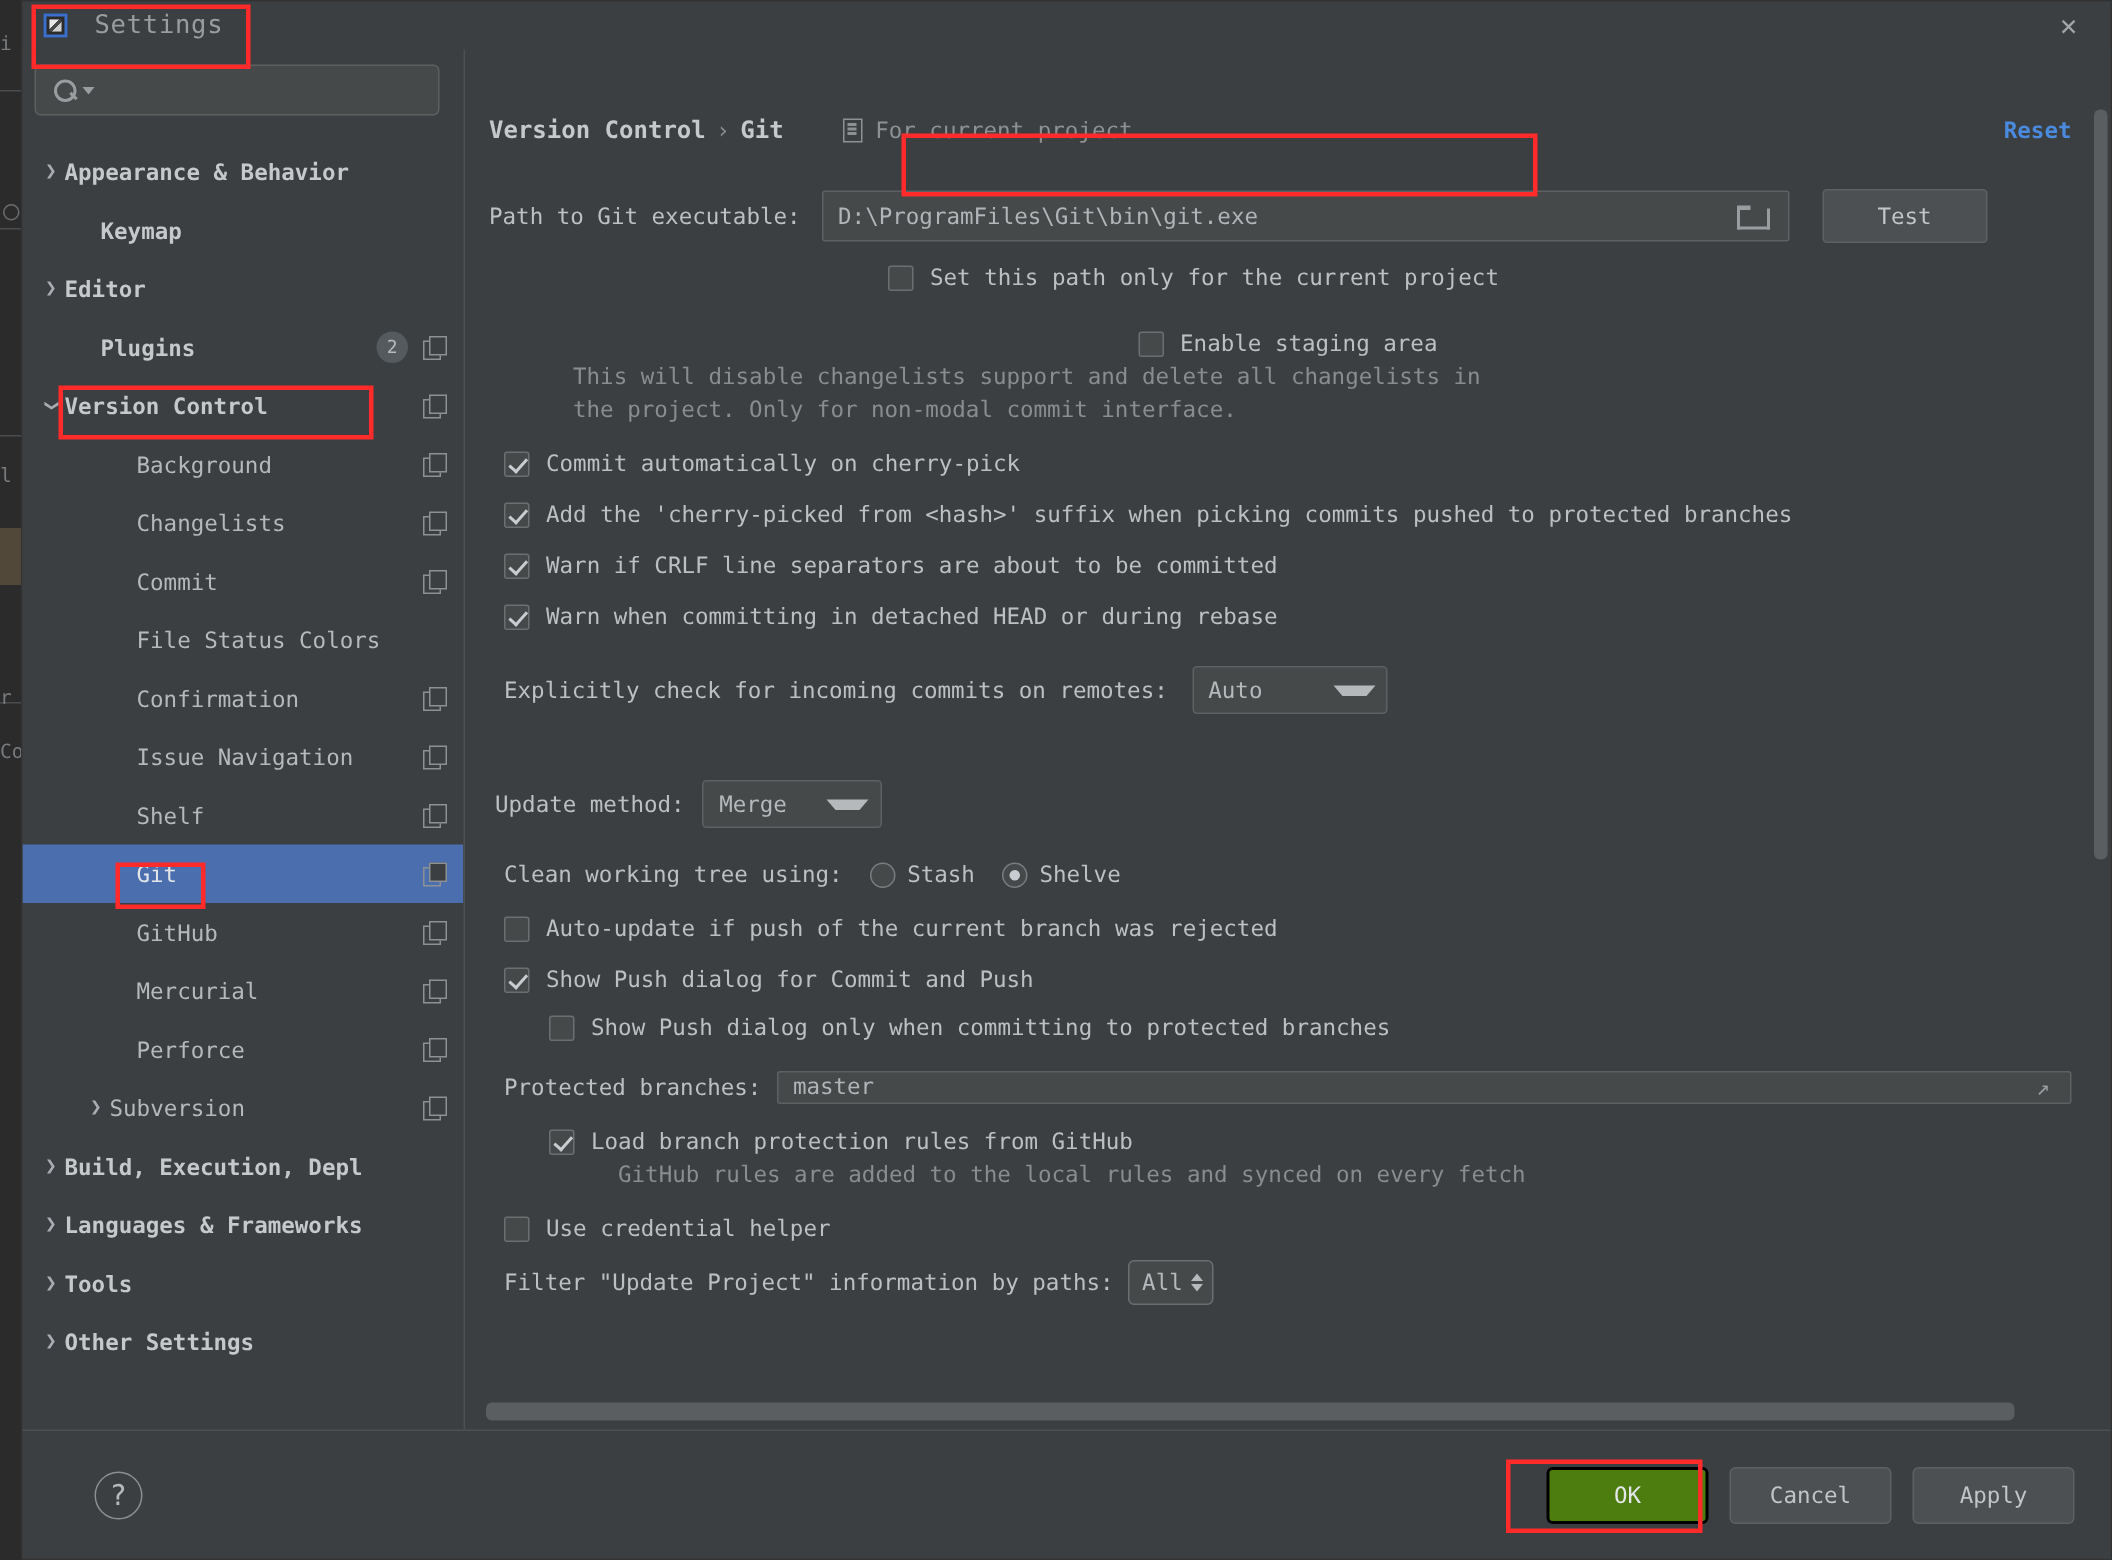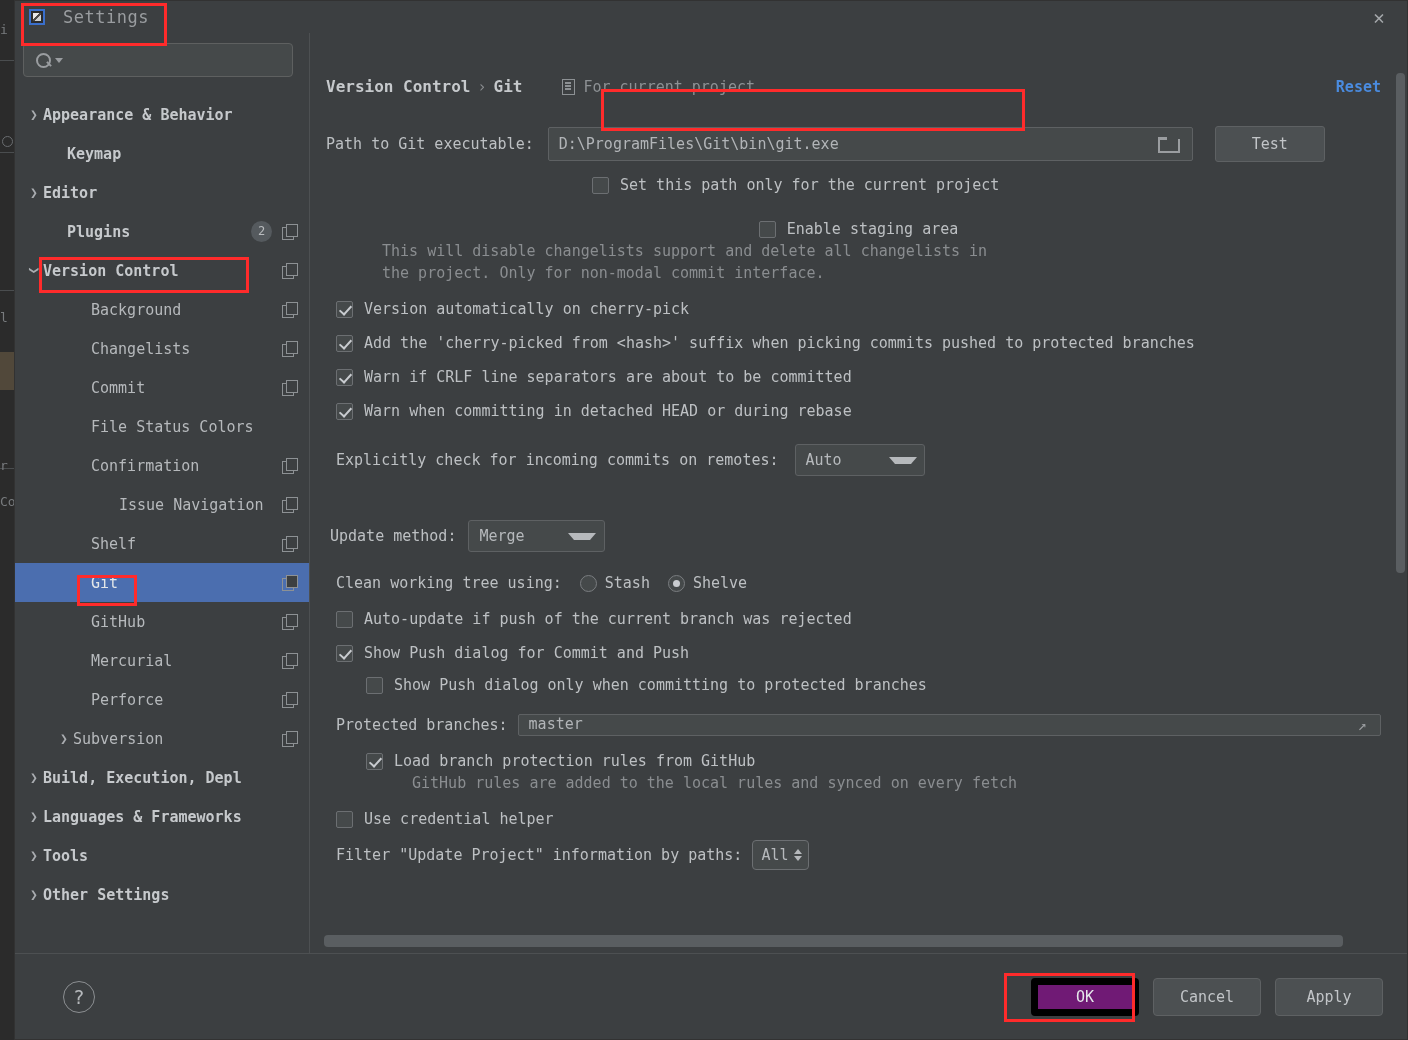--- a/index.html
+++ b/index.html
@@ -323,21 +323,21 @@
     cursor: pointer; margin-left: 24px;
     font-family: "DejaVu Sans", sans-serif;
   }
   #footer-buttons { margin-left: auto; display: flex; gap: 14px; align-items: center; }
   .btn {
     height: 38px; min-width: 108px;
     border-radius: 4px; font-size: 15px; cursor: pointer;
     font-family: "DejaVu Sans Mono", monospace;
   }
   #ok-button {
-    background: #701a75; border: 7px solid #000000; color: #e4e7ea;
+    background: #4d7c0f; border: 2px solid #000000; color: #e4e7ea;
   }
   #cancel-button, #apply-button {
     background: #4c5052; border: 1px solid #5e6163; color: #c2c5c8;
   }
 
   
   .annot {
     position: absolute; border: 3px solid #ff2b2b;
     pointer-events: none; z-index: 60;
   }
@@ -429,21 +429,21 @@
             <span class="tree-arrow"></span>
             <span class="tree-label">File Status Colors</span>
             <span class="tree-spacer"></span>
           </div>
           <div class="tree-item" style="padding-left: 58px;">
             <span class="tree-arrow"></span>
             <span class="tree-label">Confirmation</span>
             <span class="tree-spacer"></span>
             <span class="copy-icon"></span>
           </div>
-          <div class="tree-item" style="padding-left: 86px;">
+          <div class="tree-item" style="padding-left: 58px;">
             <span class="tree-arrow"></span>
             <span class="tree-label">Issue Navigation</span>
             <span class="tree-spacer"></span>
             <span class="copy-icon"></span>
           </div>
           <div class="tree-item" style="padding-left: 58px;">
             <span class="tree-arrow"></span>
             <span class="tree-label">Shelf</span>
             <span class="tree-spacer"></span>
             <span class="copy-icon"></span>
@@ -532,21 +532,21 @@
         <div class="cb-row" style="margin-left:10px;margin-bottom:8px;justify-content:center;">
           <span class="cb"></span>
           <span class="cb-label">Enable staging area</span>
         </div>
         <div class="help-text" style="white-space:pre-line;">This will disable changelists support and delete all changelists in
 the project. Only for non-modal commit interface.</div>
 
         <div id="checkbox-list" style="margin-left:10px;">
             <div class="cb-row">
               <span class="cb checked"></span>
-              <span class="cb-label">Version automatically on cherry-pick</span>
+              <span class="cb-label">Commit automatically on cherry-pick</span>
             </div>
             <div class="cb-row">
               <span class="cb checked"></span>
               <span class="cb-label">Add the 'cherry-picked from &lt;hash&gt;' suffix when picking commits pushed to protected branches</span>
             </div>
             <div class="cb-row">
               <span class="cb checked"></span>
               <span class="cb-label">Warn if CRLF line separators are about to be committed</span>
             </div>
             <div class="cb-row">
@@ -558,21 +558,21 @@
         <div class="row" style="margin:24px 0 0 10px;">
           <span class="lbl">Explicitly check for incoming commits on remotes:</span>
           <span class="dropdown" style="width:130px;margin-left:16px;gap:47px;">
             <span class="dd-text">Auto</span>
             <span class="dd-caret"></span>
           </span>
         </div>
 
         <div class="row" style="margin:44px 0 0 4px;">
           <span class="lbl">Update method:</span>
-          <span class="dropdown" style="width:137px;margin-left:12px;">
+          <span class="dropdown" style="width:120px;margin-left:12px;">
             <span class="dd-text">Merge</span>
             <span class="dd-caret"></span>
           </span>
         </div>
 
         <div class="row" style="margin:22px 0 18px 10px;">
           <span class="lbl" style="margin-right:18px;">Clean working tree using:</span>
           <span class="radio"></span>
           <span class="radio-label">Stash</span>
           <span class="radio on"></span>

